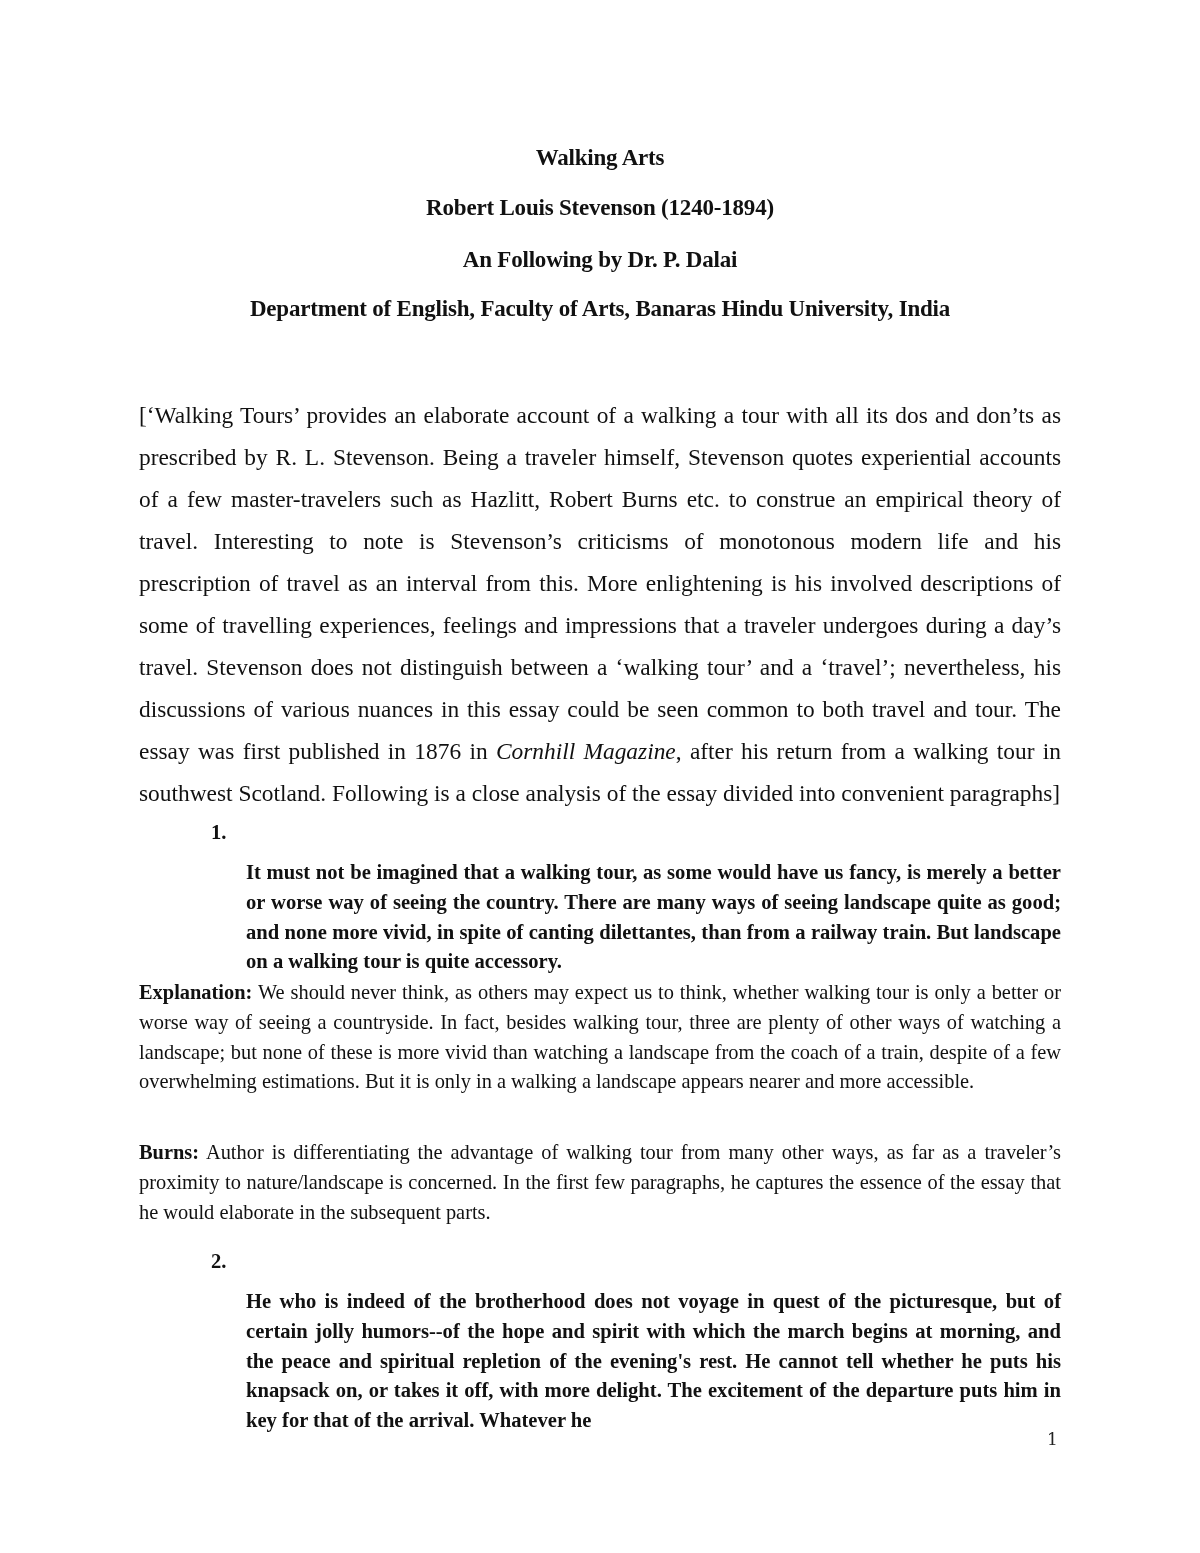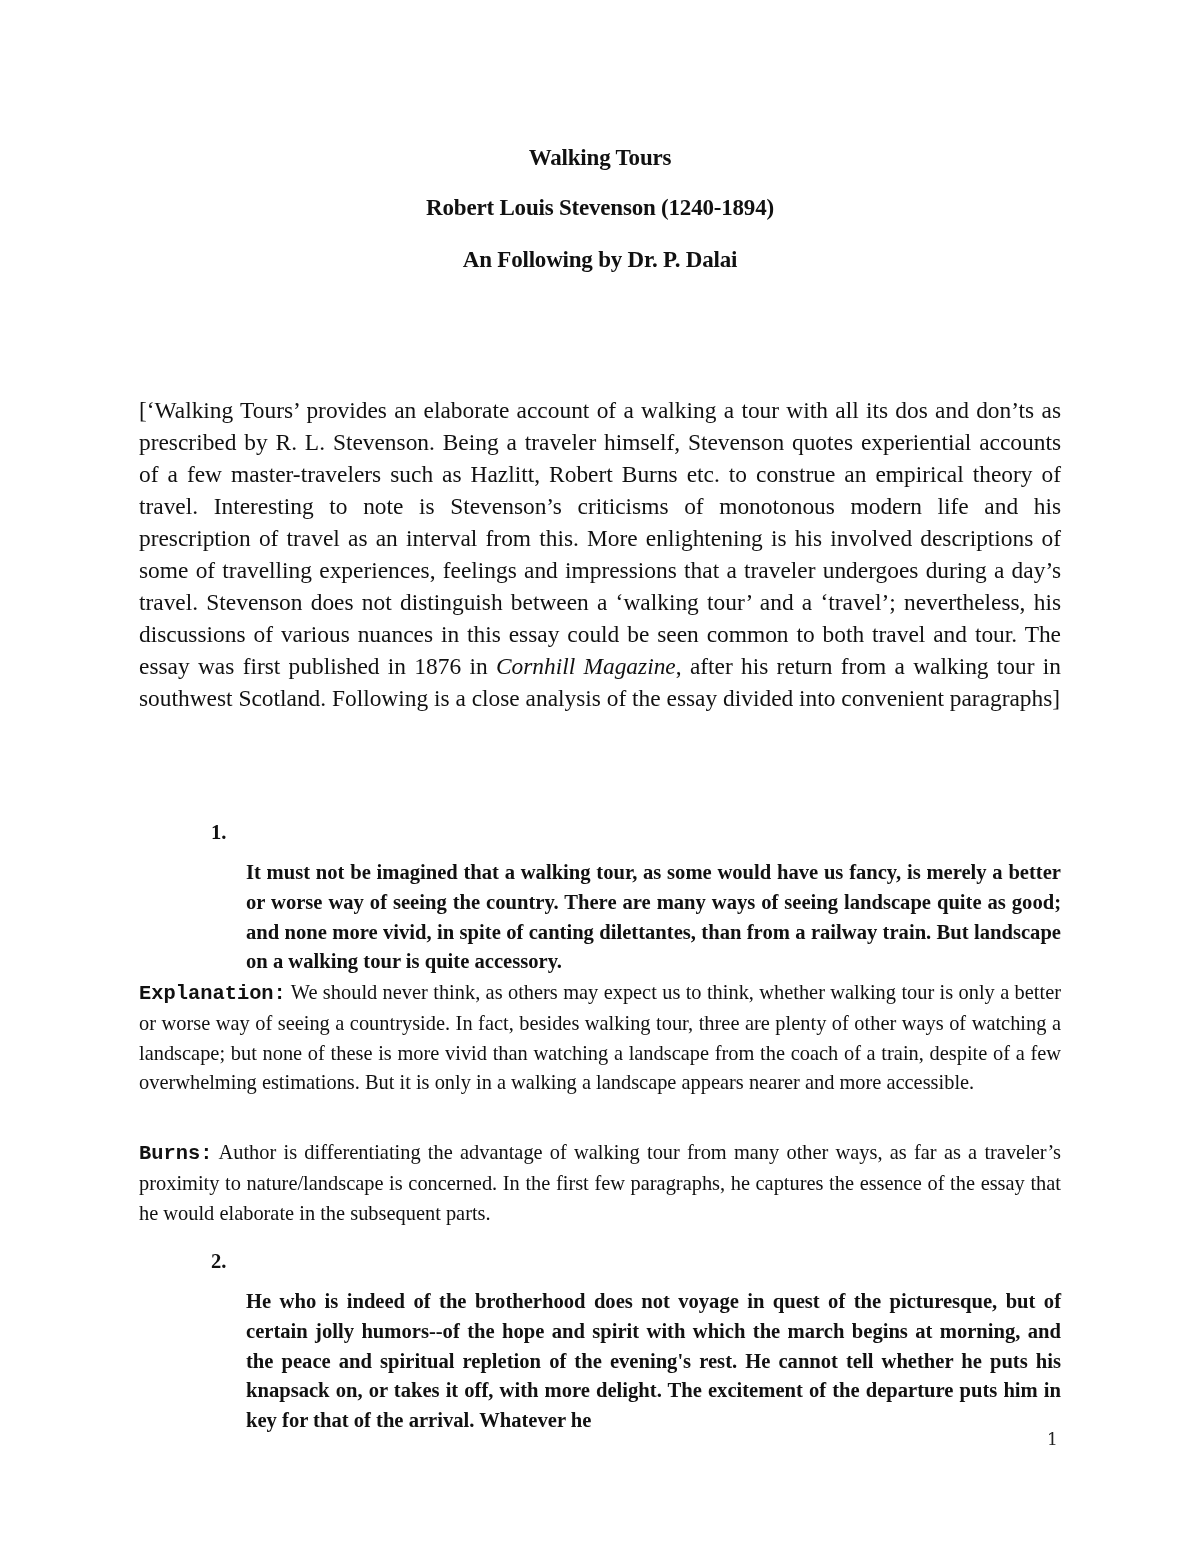--- a/index.html
+++ b/index.html
@@ -35,21 +35,21 @@
     .h-author { top: 195px; }
     .h-analyst { top: 247px; }
     .h-dept { top: 296px; }
 
     .intro {
       position: absolute;
       left: 139px;
       top: 394px;
       width: 922px;
       font-size: 23.4px;
-      line-height: 32px;
+      line-height: 42px;
       text-align: justify;
       text-align-last: left;
       margin: 0;
     }
     .intro i { font-style: italic; }
 
     .quote {
       position: absolute;
       left: 211px;
       width: 850px;
@@ -74,41 +74,42 @@
 
     .expl {
       position: absolute;
       left: 139px;
       width: 922px;
       font-size: 20.4px;
       line-height: 29.8px;
       text-align: justify;
       margin: 0;
     }
-    .expl b { font-weight: bold; font-family: Liberation Mono, monospace; }
+    .expl b { font-weight: bold; }
     .e1 { top: 978px; }
     .n1 { top: 1138px; }
 
     .page-number {
       position: absolute;
       left: 1047px;
       top: 1429px;
       font-family: "DejaVu Serif", serif;
       font-size: 17px;
       color: #222222;
     }
   </style>
 </head>
 <body>
 
 <div class="page">
 
-  <div class="header h-title">Walking Tours</div>
+  <div class="header h-title">Walking Arts</div>
   <div class="header h-author">Robert Louis Stevenson (1240-1894)</div>
   <div class="header h-analyst">An Following by Dr. P. Dalai</div>
+  <div class="header h-dept">Department of English, Faculty of Arts, Banaras Hindu University, India</div>
 
   <p class="intro"><span>[‘Walking Tours’ provides an elaborate account of a walking a tour with all its dos and don’ts as prescribed by R. L. Stevenson. Being a traveler himself, Stevenson quotes experiential accounts of a few master-travelers such as Hazlitt, Robert Burns etc. to construe an empirical theory of travel. Interesting to note is Stevenson’s criticisms of monotonous modern life and his prescription of travel as an interval from this. More enlightening is his involved descriptions of some of travelling experiences, feelings and impressions that a traveler undergoes during a day’s travel. Stevenson does not distinguish between a ‘walking tour’ and a ‘travel’; nevertheless, his discussions of various nuances in this essay could be seen common to both travel and tour. The essay was first published in 1876 in </span><i>Cornhill Magazine</i><span>, after his return from a walking tour in southwest Scotland. Following is a close analysis of the essay divided into convenient paragraphs]</span></p>
 
   <div class="quote q1">
     <span class="num">1.</span>
     <span class="qtext">It must not be imagined that a walking tour, as some would have us fancy, is merely a better or worse way of seeing the country. There are many ways of seeing landscape quite as good; and none more vivid, in spite of canting dilettantes, than from a railway train. But landscape on a walking tour is quite accessory.</span>
   </div>
 
   <p class="expl e1"><b>Explanation:</b><span> We should never think, as others may expect us to think, whether walking tour is only a better or worse way of seeing a countryside. In fact, besides walking tour, three are plenty of other ways of watching a landscape; but none of these is more vivid than watching a landscape from the coach of a train, despite of  a few overwhelming estimations. But it is only in a walking a landscape appears nearer and more accessible.</span></p>
 

